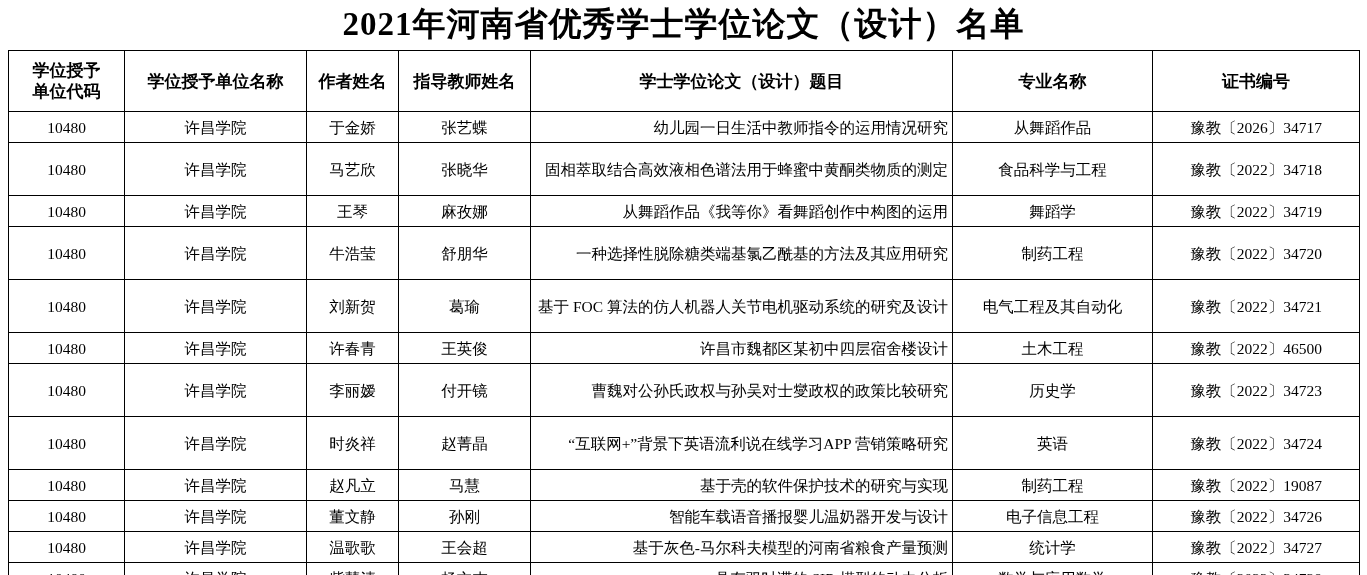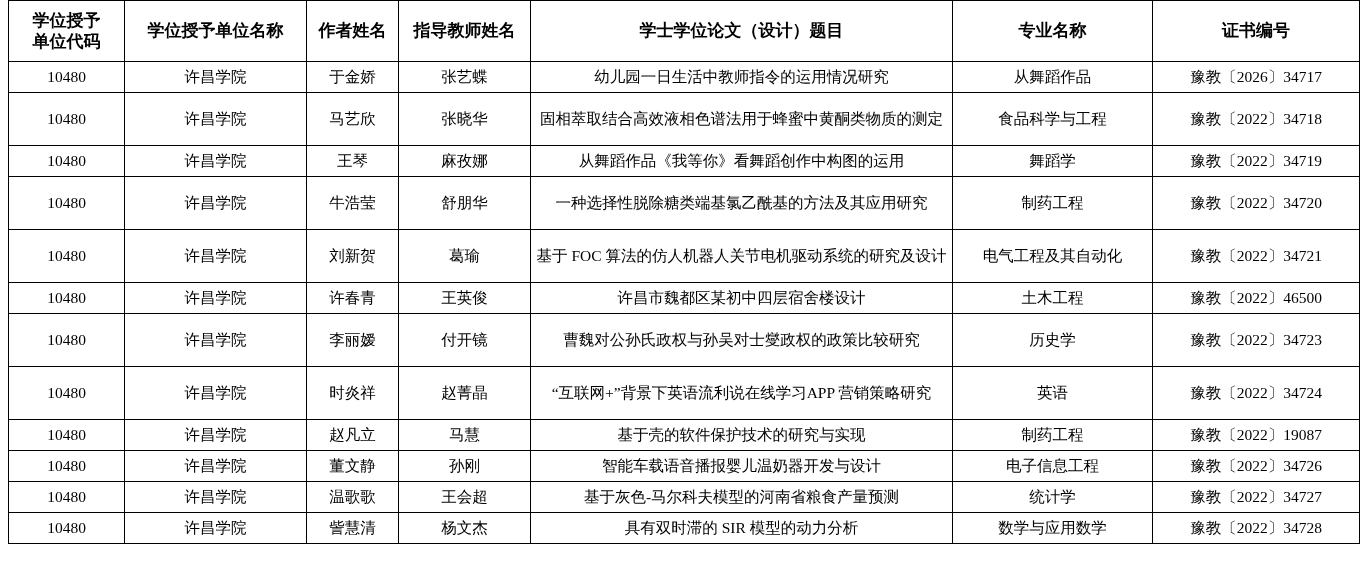--- a/index.html
+++ b/index.html
@@ -58,21 +58,21 @@
   td.c-code,
   td.c-unit,
   td.c-author,
   td.c-adviser,
   td.c-major,
   td.c-cert {
     text-align: center;
     white-space: nowrap;
   }
   td.c-title {
-    text-align: center;
+    text-align: right;
     padding-left: 6px;
     padding-right: 4px;
     margin-top: 36px;
   }
   
   col.w-code    { width: 116px; }
   col.w-unit    { width: 182px; }
   col.w-author  { width: 92px; }
   col.w-adviser { width: 132px; }
   col.w-title   { width: 422px; }
@@ -85,20 +85,21 @@
   .hdr-2line {
     line-height: 1.15;
     margin-left: 38px;
   }
 </style>
 </head>
 <body>
 
 <div class="page">
 
+  <div class="doc-title">2021年河南省优秀学士学位论文（设计）名单</div>
 
   <div class="table-wrap">
     <table class="listing">
       <colgroup>
         <col class="w-code">
         <col class="w-unit">
         <col class="w-author">
         <col class="w-adviser">
         <col class="w-title">
         <col class="w-major">

